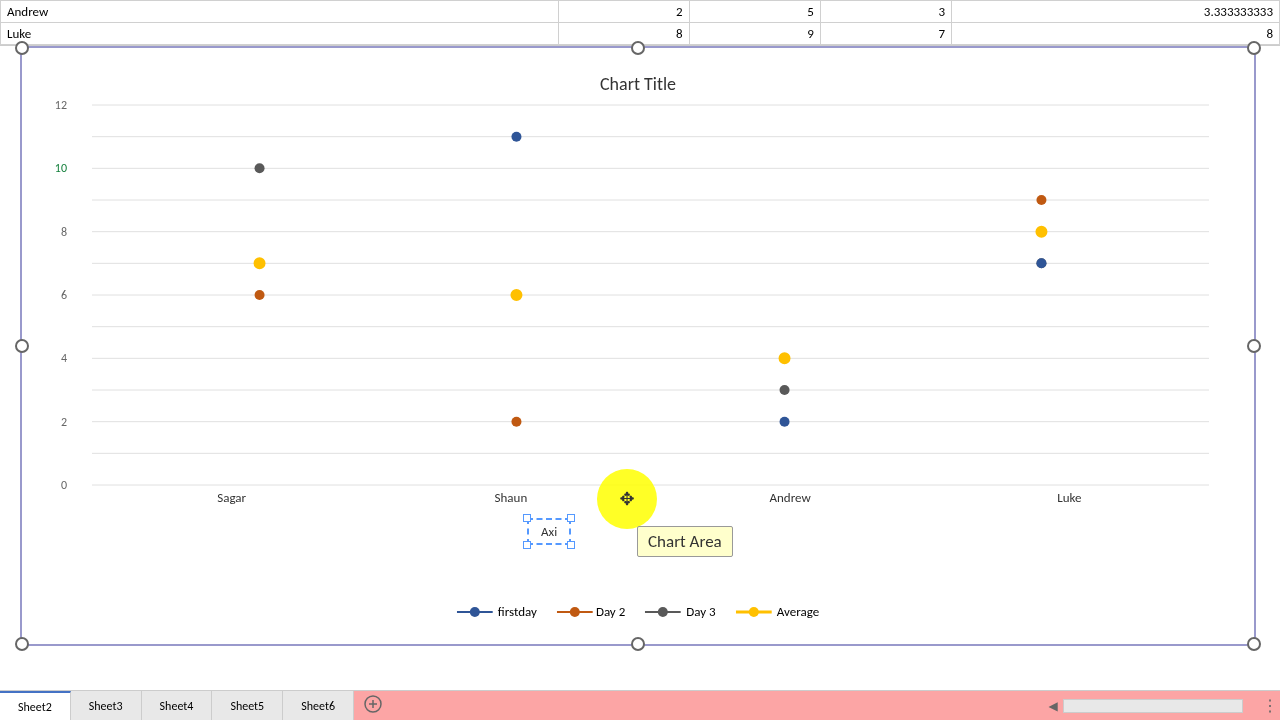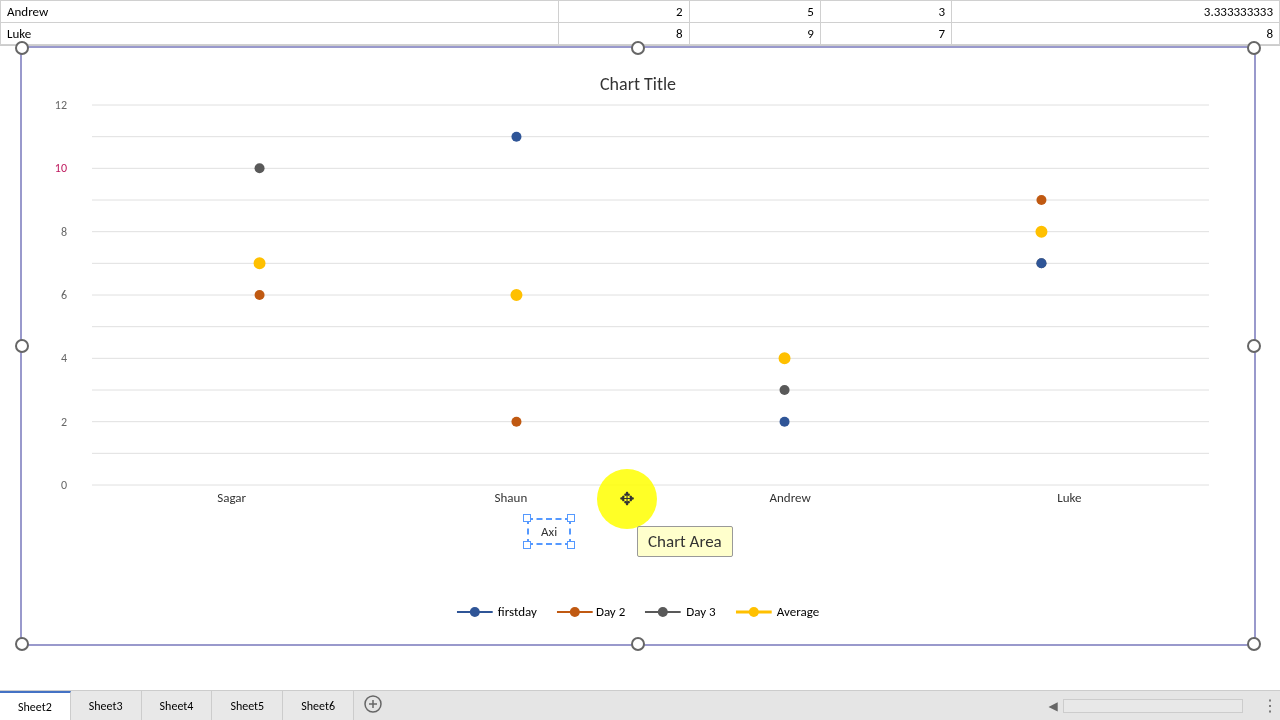--- a/index.html
+++ b/index.html
@@ -119,21 +119,21 @@
       z-index: 50;
     }
 
     
     .sheet-tabs {
       position: absolute;
       bottom: 0;
       left: 0;
       right: 0;
       height: 30px;
-      background: #e5e5e5;
+      background: #fca5a5;
       border-top: 1px solid #ccc;
       display: flex;
       align-items: center;
     }
 
     .sheet-tab {
       padding: 5px 18px;
       font-size: 12px;
       border-right: 1px solid #ccc;
       cursor: pointer;
@@ -198,21 +198,21 @@
   <div class="handle" style="bottom:-7px;right:-7px;"></div>
 
   <div class="chart-inner">
 
     <div class="chart-title">Chart Title</div>
 
     <div style="position:relative; margin-left:55px; margin-right:30px; top:0;">
 
       <div style="position:absolute; left:-55px; top:0; width:50px; height:380px;">
         <div class="y-label" style="bottom: calc(100% * 12/12); font-size:12px; color:#666;">12</div>
-        <div class="y-label" style="bottom: calc(100% * 10/12); font-size:12px; color:#be185d;">10</div>
+        <div class="y-label" style="bottom: calc(100% * 10/12); font-size:12px; color:#15803d;">10</div>
         <div class="y-label" style="bottom: calc(100% * 8/12); font-size:12px; color:#666;">8</div>
         <div class="y-label" style="bottom: calc(100% * 6/12); font-size:12px; color:#666;">6</div>
         <div class="y-label" style="bottom: calc(100% * 4/12); font-size:12px; color:#666;">4</div>
         <div class="y-label" style="bottom: calc(100% * 2/12); font-size:12px; color:#666;">2</div>
         <div class="y-label" style="bottom: 0; font-size:12px; color:#666;">0</div>
       </div>
 
       <svg width="100%" height="380" style="display:block; overflow:visible;">
 
         <line x1="0" y1="0" x2="100%" y2="0" stroke="#e0e0e0" stroke-width="1"></line>

